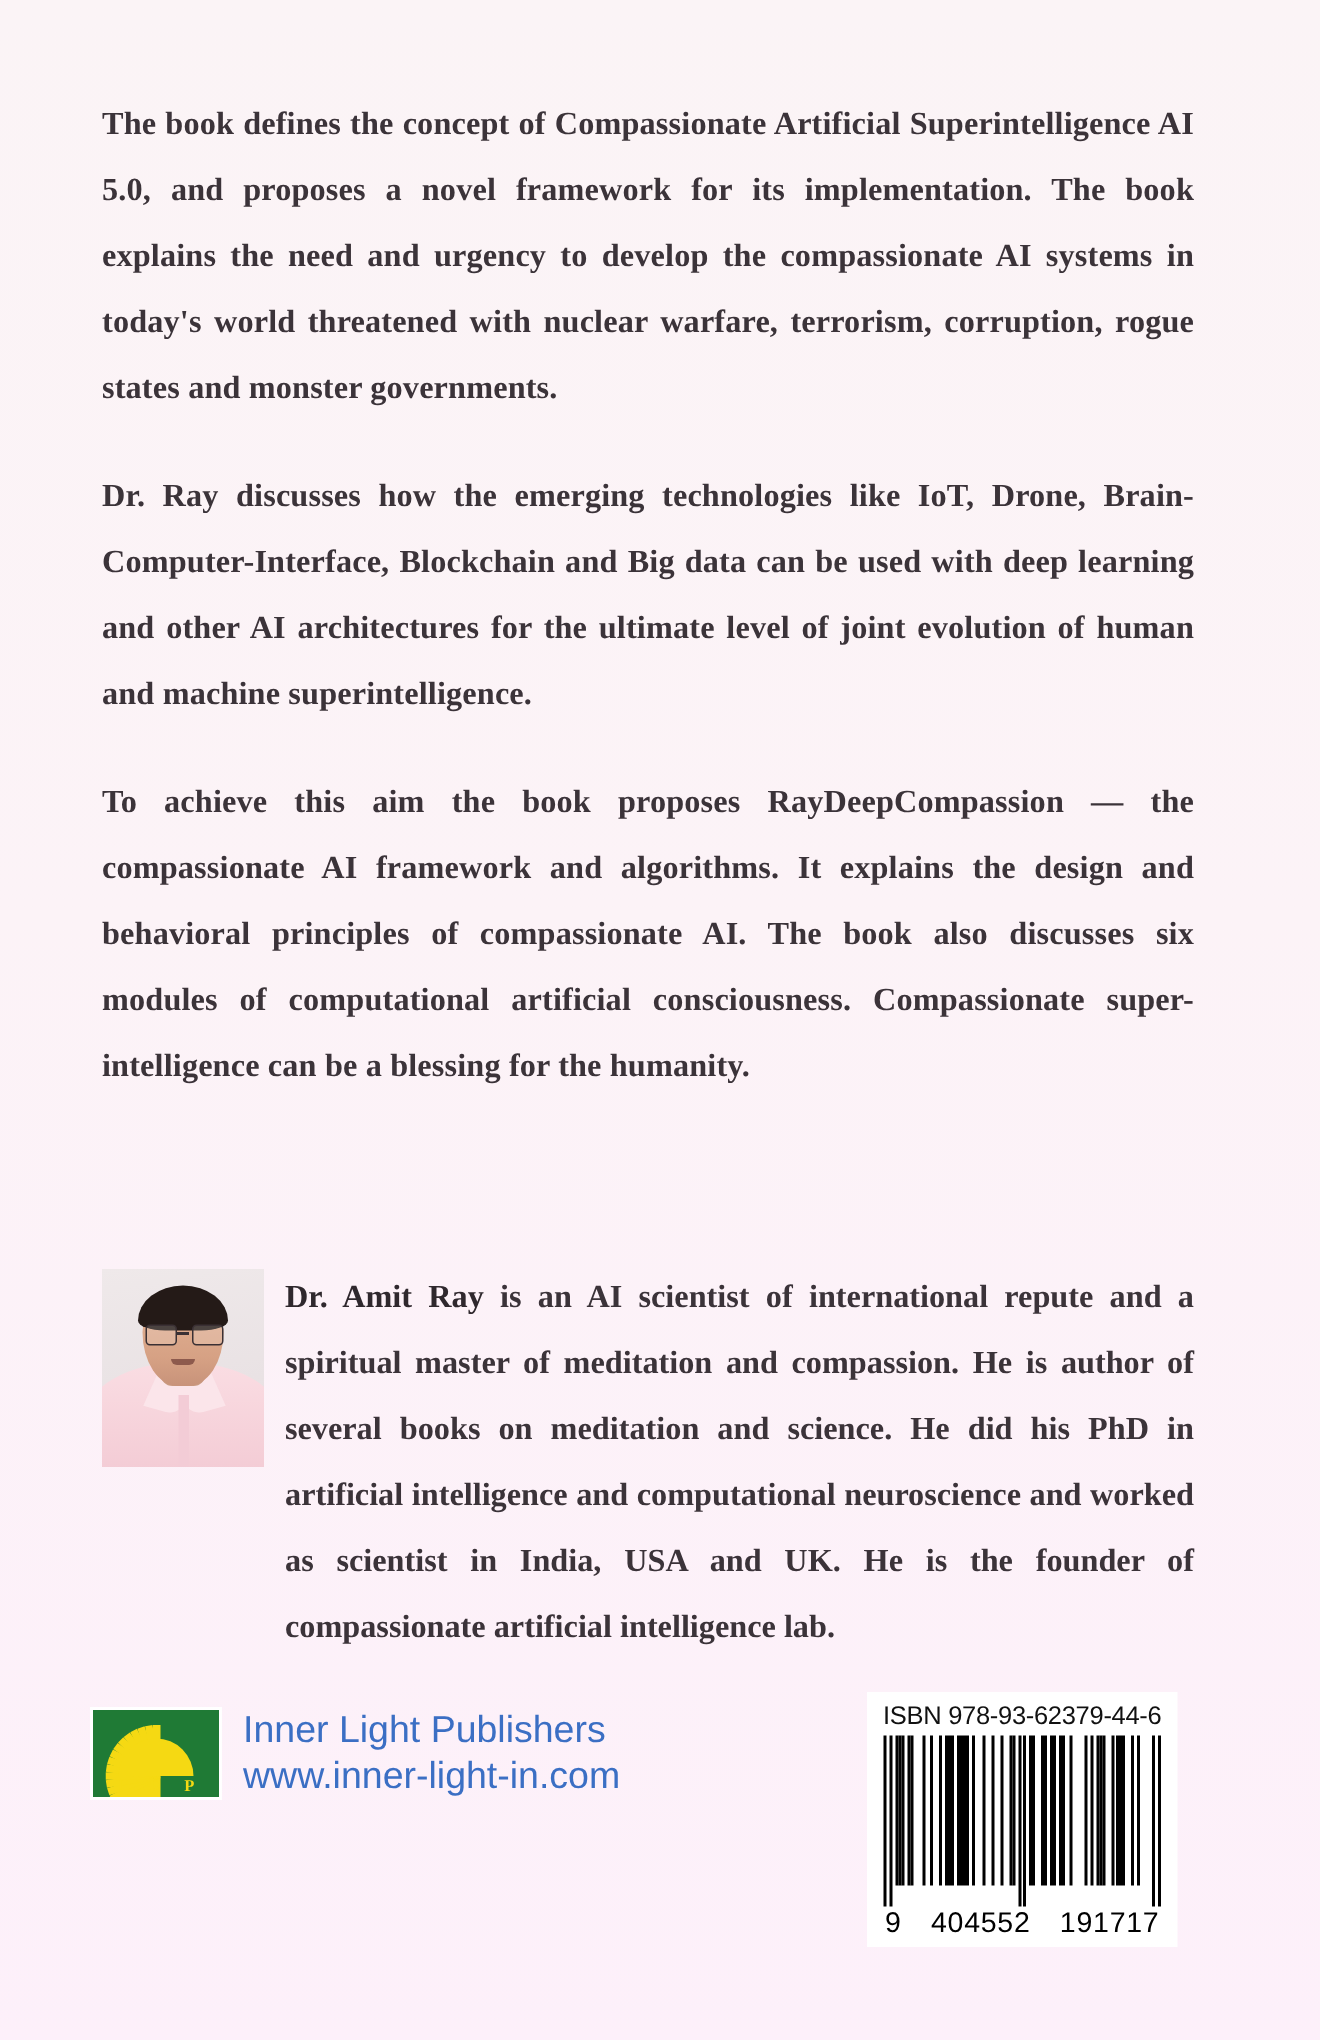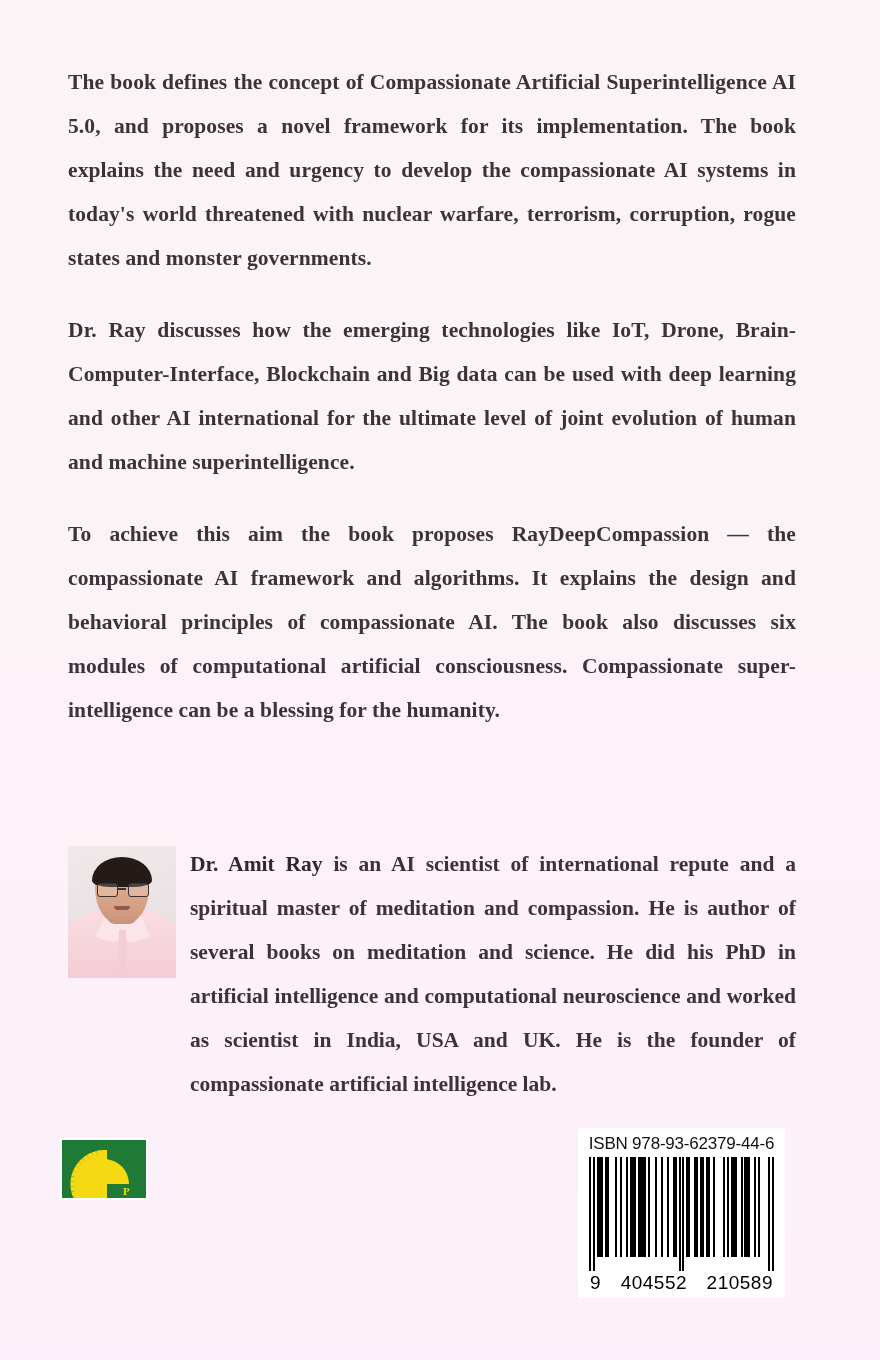--- a/index.html
+++ b/index.html
@@ -237,21 +237,21 @@
   }
   .barcode-digits span { white-space: pre; }
 </style>
 </head>
 <body>
 
 <div class="page">
 
   <div class="content">
     <p class="body-para">The book defines the concept of Compassionate Artificial Superintelligence AI 5.0, and proposes a novel framework for its implementation. The book explains the need and urgency to develop the compassionate AI systems in today's world threatened with nuclear warfare, terrorism, corruption, rogue states and monster governments.</p>
-    <p class="body-para">Dr. Ray discusses how the emerging technologies like IoT, Drone, Brain-Computer-Interface, Blockchain and Big data can be used with deep learning and other AI international for the ultimate level of joint evolution of human and machine superintelligence.</p>
+    <p class="body-para">Dr. Ray discusses how the emerging technologies like IoT, Drone, Brain-Computer-Interface, Blockchain and Big data can be used with deep learning and other AI architectures for the ultimate level of joint evolution of human and machine superintelligence.</p>
     <p class="body-para">To achieve this aim the book proposes RayDeepCompassion — the compassionate AI framework and algorithms. It explains the design and behavioral principles of compassionate AI.  The book also discusses six modules of computational artificial consciousness. Compassionate super-intelligence can be a blessing for the humanity.</p>
   </div>
 
   <div class="bio">
     <div class="bio-photo">
       <div class="ph-bg"></div>
       <div class="ph-shirt"></div>
       <div class="ph-collar-l"></div>
       <div class="ph-collar-r"></div>
       <div class="ph-placket"></div>
@@ -288,20 +288,22 @@
           <div class="ray" style="transform: rotate(-36deg);"></div>
           <div class="ray" style="transform: rotate(-27deg);"></div>
           <div class="ray" style="transform: rotate(-18deg);"></div>
           <div class="ray" style="transform: rotate(-9deg);"></div>
           <div class="ray" style="transform: rotate(0deg);"></div>
         </div>
       <div class="sun-core"></div>
       <div class="logo-letters">I L P</div>
     </div>
     <div class="publisher-text">
+      <div class="pub-name">Inner Light Publishers</div>
+      <div class="pub-url">www.inner-light-in.com</div>
     </div>
   </div>
 
   <div class="barcode-box">
     <div class="isbn-label">ISBN 978-93-62379-44-6</div>
     <div class="bars" id="bars">
         <div class="bar" style="width: 1.95px; flex: 0 0 1.95px;"></div>
         <div style="width: 1.95px; flex: 0 0 1.95px; background: transparent;"></div>
         <div class="bar" style="width: 1.95px; flex: 0 0 1.95px;"></div>
         <div style="width: 1.95px; flex: 0 0 1.95px; background: transparent;"></div>
@@ -393,17 +395,17 @@
         <div style="width: 1.95px; flex: 0 0 1.95px; background: transparent;"></div>
         <div style="width: 1.95px; flex: 0 0 1.95px; background: transparent;"></div>
         <div style="width: 1.95px; flex: 0 0 1.95px; background: transparent;"></div>
         <div class="bar" style="width: 1.95px; flex: 0 0 1.95px;"></div>
         <div style="width: 1.95px; flex: 0 0 1.95px; background: transparent;"></div>
         <div class="bar" style="width: 1.95px; flex: 0 0 1.95px;"></div>
       </div>
     <div class="barcode-digits">
       <span>9</span>
       <span>404552</span>
-      <span>210589</span>
+      <span>191717</span>
     </div>
   </div>
 
 </div>
 
 </body></html>

